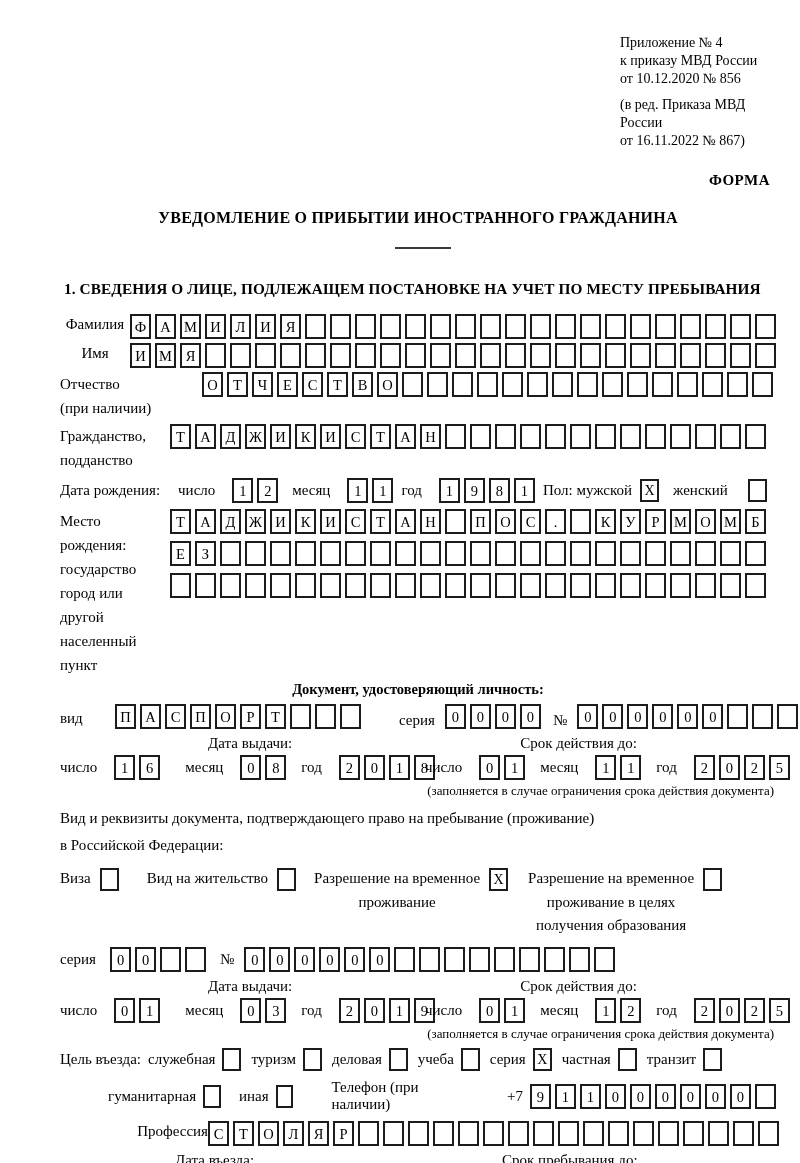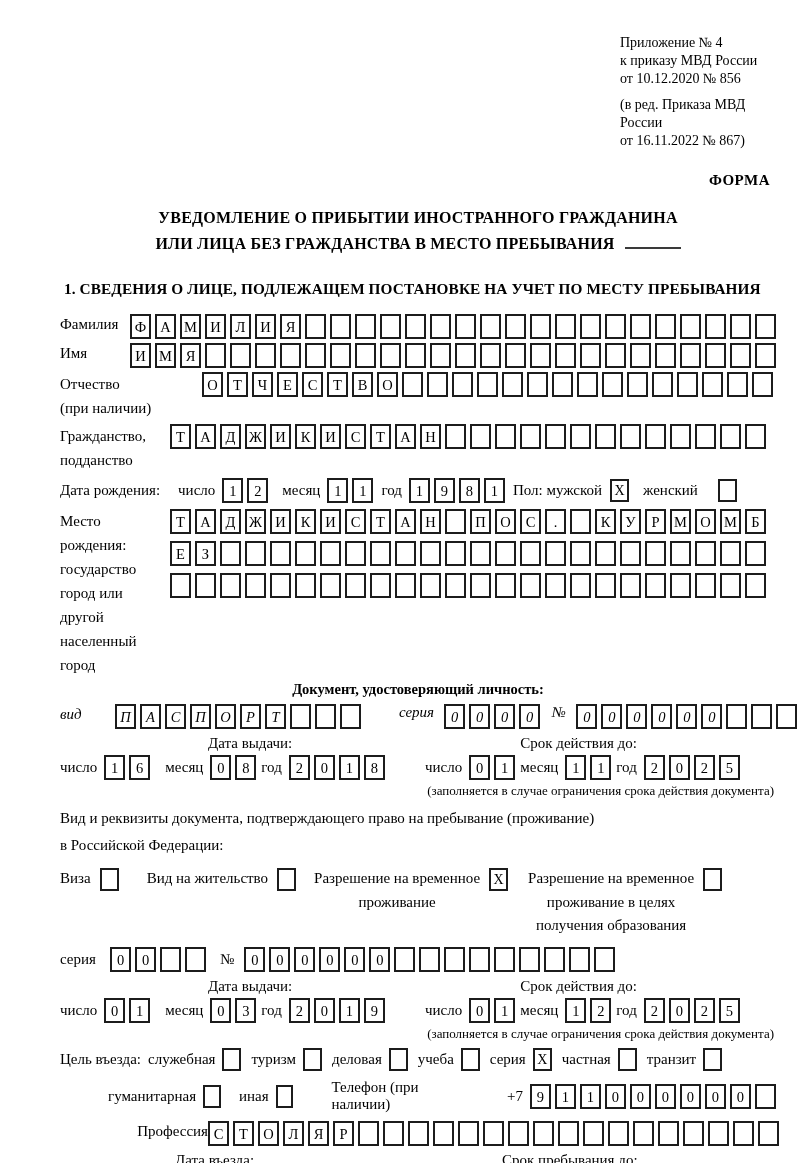--- a/index.html
+++ b/index.html
@@ -19,24 +19,24 @@
   .cells { display:flex; gap:4px; flex-wrap:nowrap; }
   .cell {
     flex:0 0 auto; width:21px; height:25px; border:2px solid #1c1c1c;
     text-align:center; line-height:22px; font-size:14.5px; background:#fff;
   }
   .cb {
     display:inline-block; width:19px; height:23px; border:2px solid #1c1c1c;
     text-align:center; line-height:20px; font-size:14px; vertical-align:middle; background:#fff;
   }
   .lbl { flex:0 0 auto; line-height:1.45; }
-  .w70 { width:70px; } .w110 { width:110px;font-family:Liberation Serif, serif; } .w142 { width:142px; } .w148 { width:148px;text-align:right; }
+  .w70 { width:70px;text-align:center; } .w110 { width:110px;font-family:Liberation Serif, serif; } .w142 { width:142px; } .w148 { width:148px;text-align:right; }
   .stack { line-height:1.6; }
   .inline { display:flex; align-items:center; }
-  .dg { display:flex; align-items:center; gap:5px; }
+  .dg { display:flex; align-items:center; gap:15px; }
   .dlbl { margin-right:2px; }
   .dp-heads { display:flex; margin:6px 0 3px 0; }
   .dp-rows { display:flex; align-items:center; }
   .dg-left { width:365px; }
   .note { text-align:right; font-size:13px; margin:3px 2px 6px 0; }
   .mt6 { margin-top:6px; }
   .bp-rows > .cells { margin-bottom:7px; }
   .center-bold { text-align:center; font-weight:bold; font-size:14.5px; margin:4px 0 6px 0; }
   .opts { display:flex; align-items:flex-start; margin:8px 0 10px 0; }
   .opt { display:flex; align-items:flex-start; }
@@ -53,21 +53,21 @@
   <div>к приказу МВД России</div>
   <div>от 10.12.2020 № 856</div>
   <div class="ed">(в ред. Приказа МВД России</div>
   <div>от 16.11.2022 № 867)</div>
 </div>
 
 <div class="forma">ФОРМА</div>
 
 <div class="title">
   <div>УВЕДОМЛЕНИЕ О ПРИБЫТИИ ИНОСТРАННОГО ГРАЖДАНИНА</div>
-  <div><span>ИЛИ ЛИЦА БЕЗ ГРАЖДАНСТВА В МЕСТО ПРЕБЫВАНИЯ</span><span class="blank"></span></div>
+  <div><span class="blank"></span></div>
 </div>
 
 <div class="sect">1. СВЕДЕНИЯ О ЛИЦЕ, ПОДЛЕЖАЩЕМ ПОСТАНОВКЕ НА УЧЕТ ПО МЕСТУ ПРЕБЫВАНИЯ</div>
 
 <div class="row">
   <div class="lbl w70">Фамилия</div>
   <div class="cells">
       <span class="cell">Ф</span>
       <span class="cell">А</span>
       <span class="cell">М</span>
@@ -223,21 +223,21 @@
   <span class="cb">X</span>
   <span style="margin-left:6px;">женский</span>
   <span class="cb" style="margin-left:12px;"></span>
 </div>
 
 <div class="row mt6">
   <div class="lbl w110 stack">
     <div>Место рождения:</div>
     <div>государство</div>
     <div>город или другой</div>
-    <div>населенный город</div>
+    <div>населенный пункт</div>
   </div>
   <div class="bp-rows">
     <div class="cells">
         <span class="cell">Т</span>
         <span class="cell">А</span>
         <span class="cell">Д</span>
         <span class="cell">Ж</span>
         <span class="cell">И</span>
         <span class="cell">К</span>
         <span class="cell">И</span>
@@ -309,21 +309,21 @@
         <span class="cell"></span>
         <span class="cell"></span>
         <span class="cell"></span>
         <span class="cell"></span>
       </div>
   </div>
 </div>
 
 <div class="center-bold">Документ, удостоверяющий личность:</div>
 
-<div class="row inline" style="align-items:flex-start;font-style:italic;">
+<div class="row inline" style="align-items:flex-end;">
   <span class="lbl" style="width:55px;">вид</span>
   <span class="cells">
       <span class="cell">П</span>
       <span class="cell">А</span>
       <span class="cell">С</span>
       <span class="cell">П</span>
       <span class="cell">О</span>
       <span class="cell">Р</span>
       <span class="cell">Т</span>
       <span class="cell"></span>

